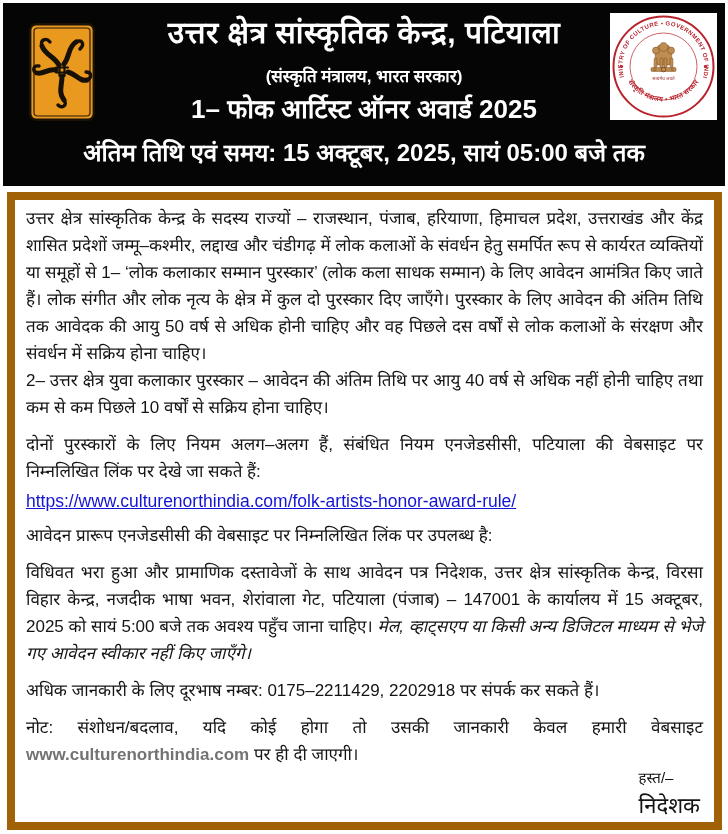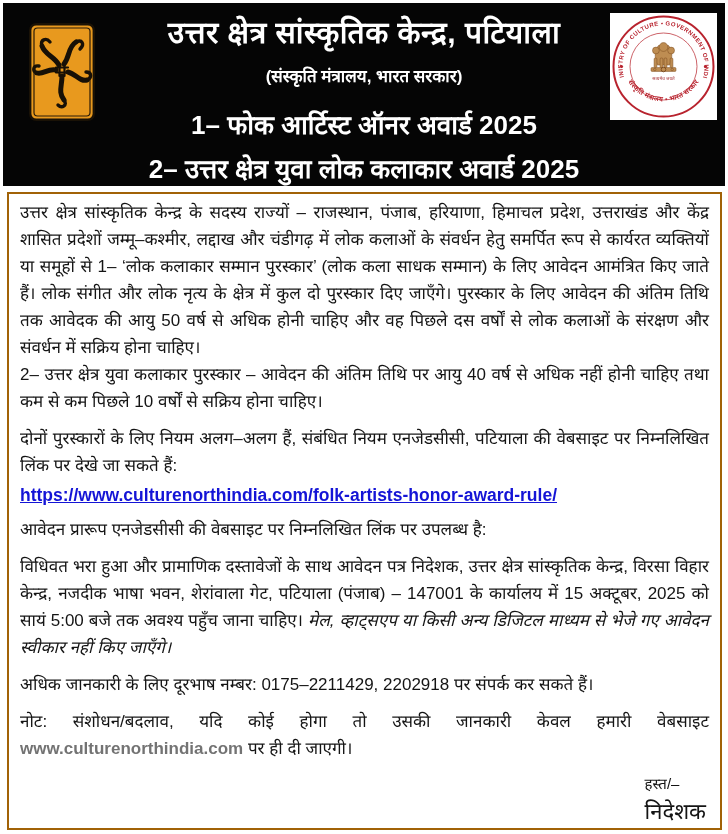--- a/index.html
+++ b/index.html
@@ -3,32 +3,32 @@
 <meta charset="utf-8">
 <style>
   html,body{margin:0;padding:0;background:#ffffff;}
   body{width:728px;height:834px;font-family:"Liberation Sans","DejaVu Sans",sans-serif;}
   .page{position:relative;width:728px;height:834px;background:#ffffff;box-sizing:border-box;outline:1px solid #2a2a2a;overflow:hidden;}
 
   
   .header{position:absolute;left:3px;top:3px;width:722px;height:183px;background:#050505;color:#ffffff;text-align:center;overflow:hidden;}
   .org-name{margin-top:8px;font-size:30px;font-weight:bold;letter-spacing:.5px;}
   .org-sub{margin-top:12px;font-size:17px;font-weight:bold;}
-  .award-line-1{margin-top:19px;font-size:26px;font-weight:bold;}
+  .award-line-1{margin-top:3px;font-size:26px;font-weight:bold;}
   .award-line-2{margin-top:8px;font-size:26px;font-weight:bold;}
   .deadline-line{margin-top:9px;font-size:24px;font-weight:bold;}
   .logo-left{position:absolute;left:26px;top:20px;width:66px;height:98px;}
   .logo-right{position:absolute;right:8px;top:10px;width:107px;height:107px;background:#fff;}
 
   
-  .body-box{position:absolute;left:7px;top:192px;width:715px;height:638px;box-sizing:border-box;border:2px solid #a16207;background:#fff;padding:5px 11px 0 11px;color:#141414;font-size:17px;line-height:27px;overflow:hidden;}
+  .body-box{position:absolute;left:7px;top:192px;width:715px;height:638px;box-sizing:border-box;border:8px solid #a16207;background:#fff;padding:5px 11px 0 11px;color:#141414;font-size:17px;line-height:27px;overflow:hidden;}
   .body-box p{margin:0;text-align:justify;}
   .mt-sm{margin-top:7px !important;}
   .mt-md{margin-top:10px !important;}
-  .link-line{text-align:right;margin-top:3px !important;font-weight:bold;}
+  .link-line{text-align:right;margin-top:3px !important;}
   a.doclink{color:#1414d6;text-decoration:underline;cursor:pointer;font-size:17.5px;}
   .italic{font-style:italic;}
   .bold-url{font-weight:bold;color:#737373;}
   .sign-block{position:absolute;right:14px;bottom:3px;line-height:1.25;}
   .sign-hast{font-size:15px;}
   .sign-director{font-size:22px;margin-top:4px;}
 </style>
 </head>
 <body>
 
@@ -92,21 +92,20 @@
           <circle cx="-8.7" cy="14.5" r="1.2"></circle>
           <circle cx="8.7" cy="14.5" r="1.2"></circle>
           <text y="24.8" text-anchor="middle" font-size="4.6" fill="#A1252B" stroke="none">सत्यमेव जयते</text>
         </g>
       </svg>
     </div>
 
     <div class="org-name">उत्तर क्षेत्र सांस्कृतिक केन्द्र, पटियाला</div>
     <div class="org-sub">(संस्कृति मंत्रालय, भारत सरकार)</div>
     <div class="award-line-1">1– फोक आर्टिस्ट ऑनर अवार्ड 2025</div>
-    <div class="award-line-2">2– उत्तर क्षेत्र युवा लोक कलाकार अवार्ड 2025</div>
     <div class="deadline-line">अंतिम तिथि एवं समय: 15 अक्टूबर, 2025, सायं 05:00 बजे तक</div>
   </div>
 
   <div class="body-box">
 
     <p>उत्तर क्षेत्र सांस्कृतिक केन्द्र के सदस्य राज्यों – राजस्थान, पंजाब, हरियाणा, हिमाचल प्रदेश, उत्तराखंड और केंद्र शासित प्रदेशों जम्मू–कश्मीर, लद्दाख और चंडीगढ़ में लोक कलाओं के संवर्धन हेतु समर्पित रूप से कार्यरत व्यक्तियों या समूहों से 1– ‘लोक कलाकार सम्मान पुरस्कार’ (लोक कला साधक सम्मान) के लिए आवेदन आमंत्रित किए जाते हैं। लोक संगीत और लोक नृत्य के क्षेत्र में कुल दो पुरस्कार दिए जाएँगे। पुरस्कार के लिए आवेदन की अंतिम तिथि तक आवेदक की आयु 50 वर्ष से अधिक होनी चाहिए और वह पिछले दस वर्षों से लोक कलाओं के संरक्षण और संवर्धन में सक्रिय होना चाहिए।</p>
 
     <p>2– उत्तर क्षेत्र युवा कलाकार पुरस्कार – आवेदन की अंतिम तिथि पर आयु 40 वर्ष से अधिक नहीं होनी चाहिए तथा कम से कम पिछले 10 वर्षों से सक्रिय होना चाहिए।</p>
 
     <p class="mt-md">दोनों पुरस्कारों के लिए नियम अलग–अलग हैं, संबंधित नियम एनजेडसीसी, पटियाला की वेबसाइट पर निम्नलिखित लिंक पर देखे जा सकते हैं:</p>

